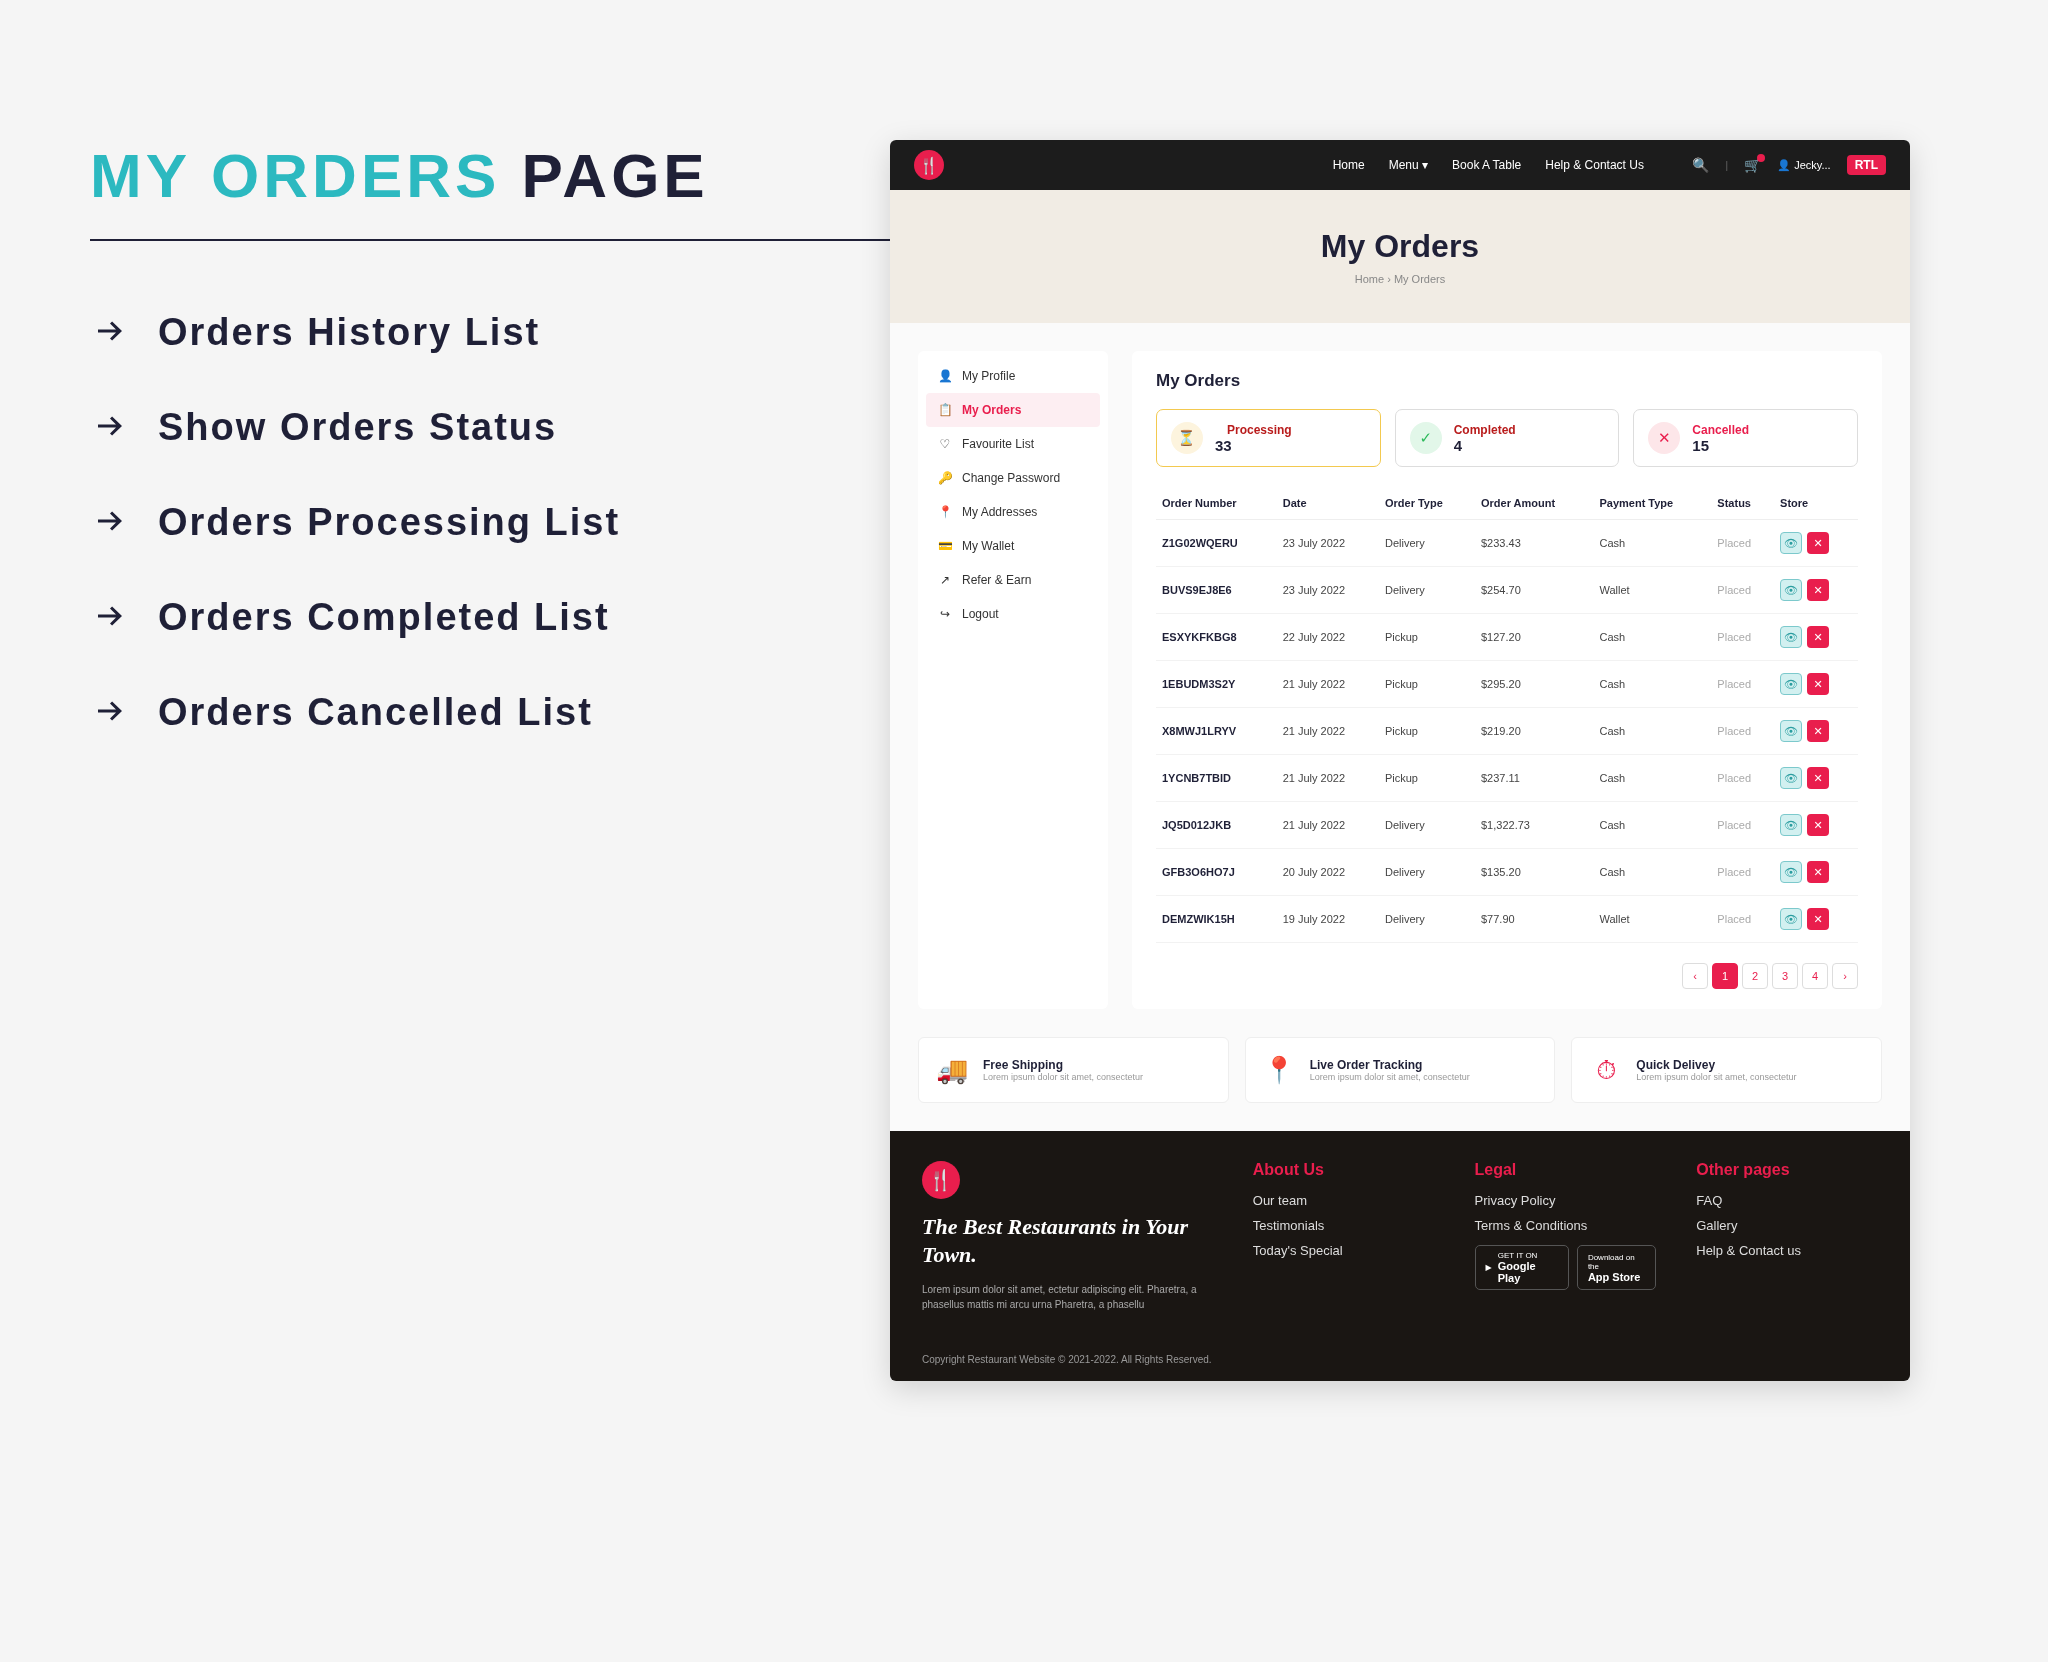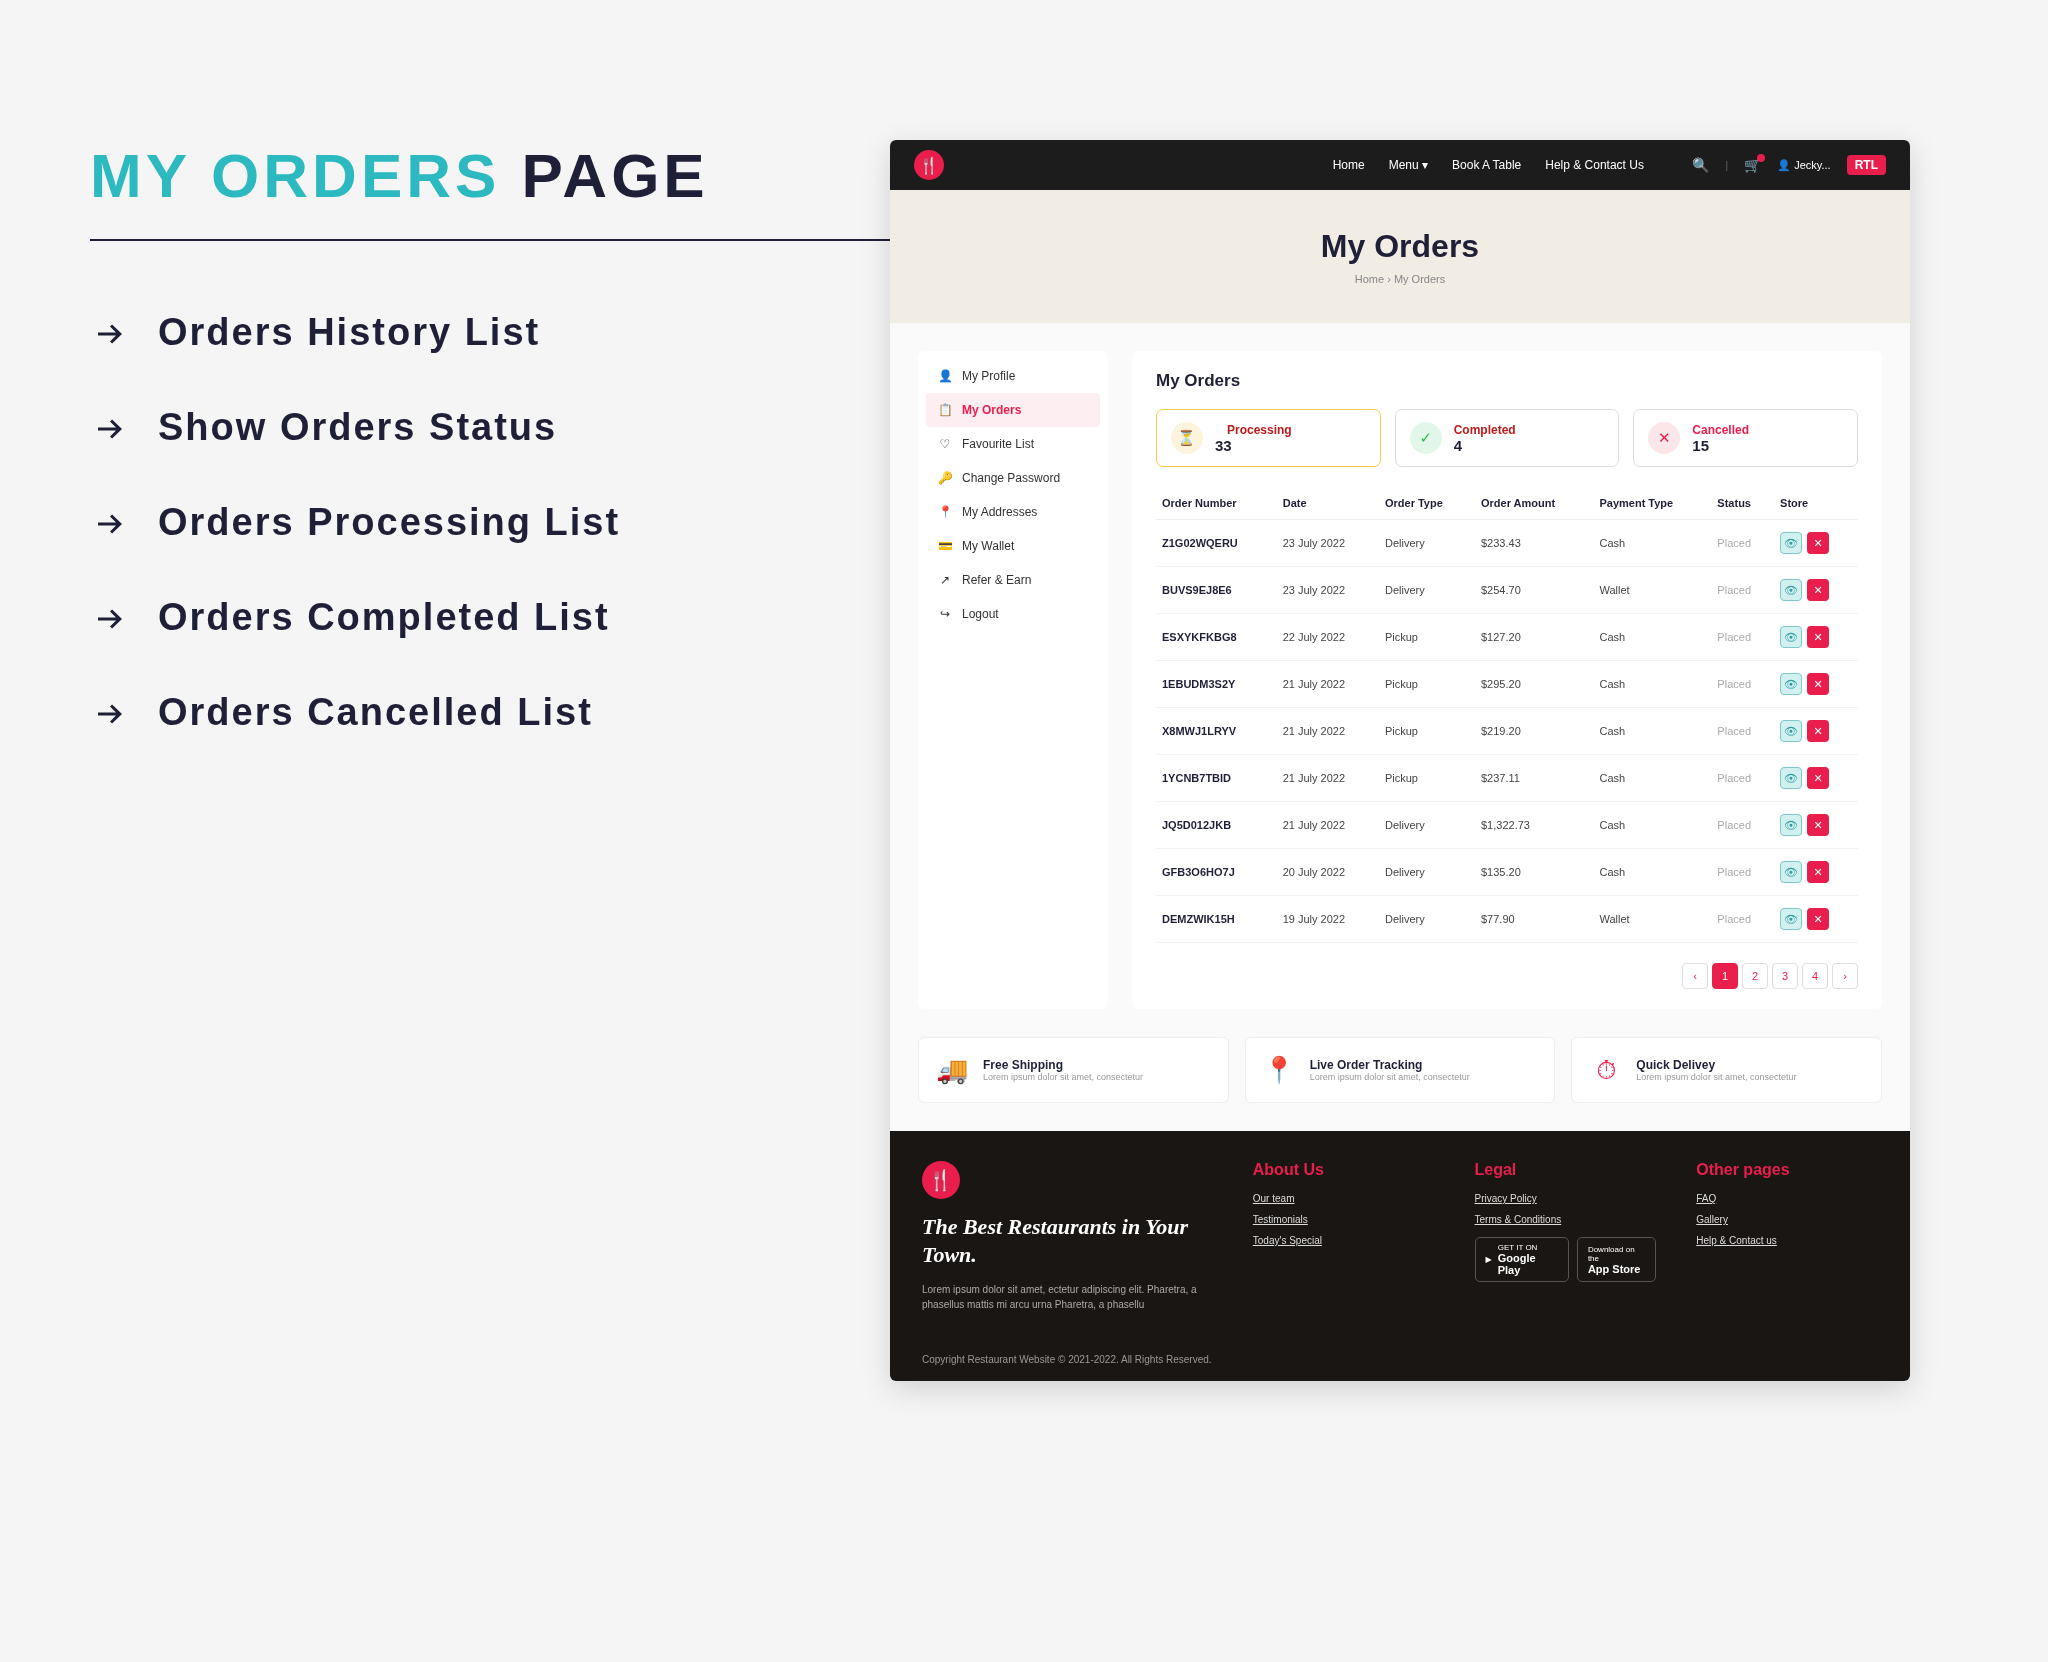--- a/index.html
+++ b/index.html
@@ -7,21 +7,21 @@
 
 .slide-container { padding: 140px 90px 50px 90px; display: flex; }
 
 .left-panel { flex: 0 0 800px; }
 .slide-title { font-size: 62px; font-weight: 900; letter-spacing: 4px; margin-bottom: 28px; }
 .slide-title .teal { color: #2cb9c0; }
 .slide-title .dark { color: #1f2037; }
 .hr { border: none; border-top: 2px solid #1f2037; margin-bottom: 70px; }
 
 .feature-list { list-style: none; }
-.feature-list li { display: flex; align-items: flex-end; gap: 28px; font-size: 38px; font-weight: 600; color: #1f2037; margin-bottom: 52px; letter-spacing: 2px; }
+.feature-list li { display: flex; align-items: flex-start; gap: 28px; font-size: 38px; font-weight: 600; color: #1f2037; margin-bottom: 52px; letter-spacing: 2px; }
 .feature-list .arrow { width: 40px; height: 40px; display: inline-flex; align-items: center; justify-content: center; }
 .feature-list .arrow svg { width: 36px; height: 36px; }
 
 .right-panel { flex: 0 0 1020px; }
 .browser-mock { background: #fff; border-radius: 6px; box-shadow: 0 8px 30px rgba(0,0,0,0.15); overflow: hidden; font-size: 10px; }
 
 .topbar { background: #1c1c1c; color: #fff; padding: 10px 24px; display: flex; align-items: center; gap: 28px; }
 .logo-badge { width: 30px; height: 30px; border-radius: 50%; background: #e91e4d; display: flex; align-items: center; justify-content: center; font-size: 16px; }
 .nav { display: flex; gap: 24px; margin-left: auto; }
 .nav a { color: #fff; text-decoration: none; font-size: 12px; }
@@ -78,21 +78,21 @@
 .feat .fdesc { font-size: 9px; color: #999; }
 
 .footer { background: #1a1613; color: #ccc; padding: 30px 32px 16px; }
 .footer-cols { display: flex; gap: 40px; }
 .fcol { flex: 1; }
 .fcol.wide { flex: 1.6; }
 .flogo { width: 38px; height: 38px; border-radius: 50%; background: #e91e4d; display: flex; align-items: center; justify-content: center; margin-bottom: 14px; font-size: 20px; }
 .ftag { font-family: Georgia, serif; font-style: italic; font-weight: 700; font-size: 22px; color: #fff; line-height: 1.25; margin-bottom: 14px; }
 .fdesc2 { font-size: 10px; color: #aaa; line-height: 1.5; }
 .fhead { color: #e91e4d; font-size: 16px; font-weight: 700; margin-bottom: 14px; }
-.flink { font-size: 10px; color: #ddd; margin-bottom: 10px; cursor: pointer; text-decoration: underline; }
+.flink { font-size: 13px; color: #ddd; margin-bottom: 10px; cursor: pointer; }
 .app-badges { display: flex; gap: 8px; margin-top: 12px; }
 .app-badge { border: 1px solid #555; border-radius: 5px; padding: 5px 10px; display: flex; align-items: center; gap: 6px; font-size: 8px; color: #fff; }
 .app-badge .big { font-size: 11px; font-weight: 600; display: block; }
 .copyright { font-size: 10px; color: #999; margin-top: 28px; padding-top: 14px; }
 </style>
 </head>
 <body>
 
 <div class="slide-container">
 

